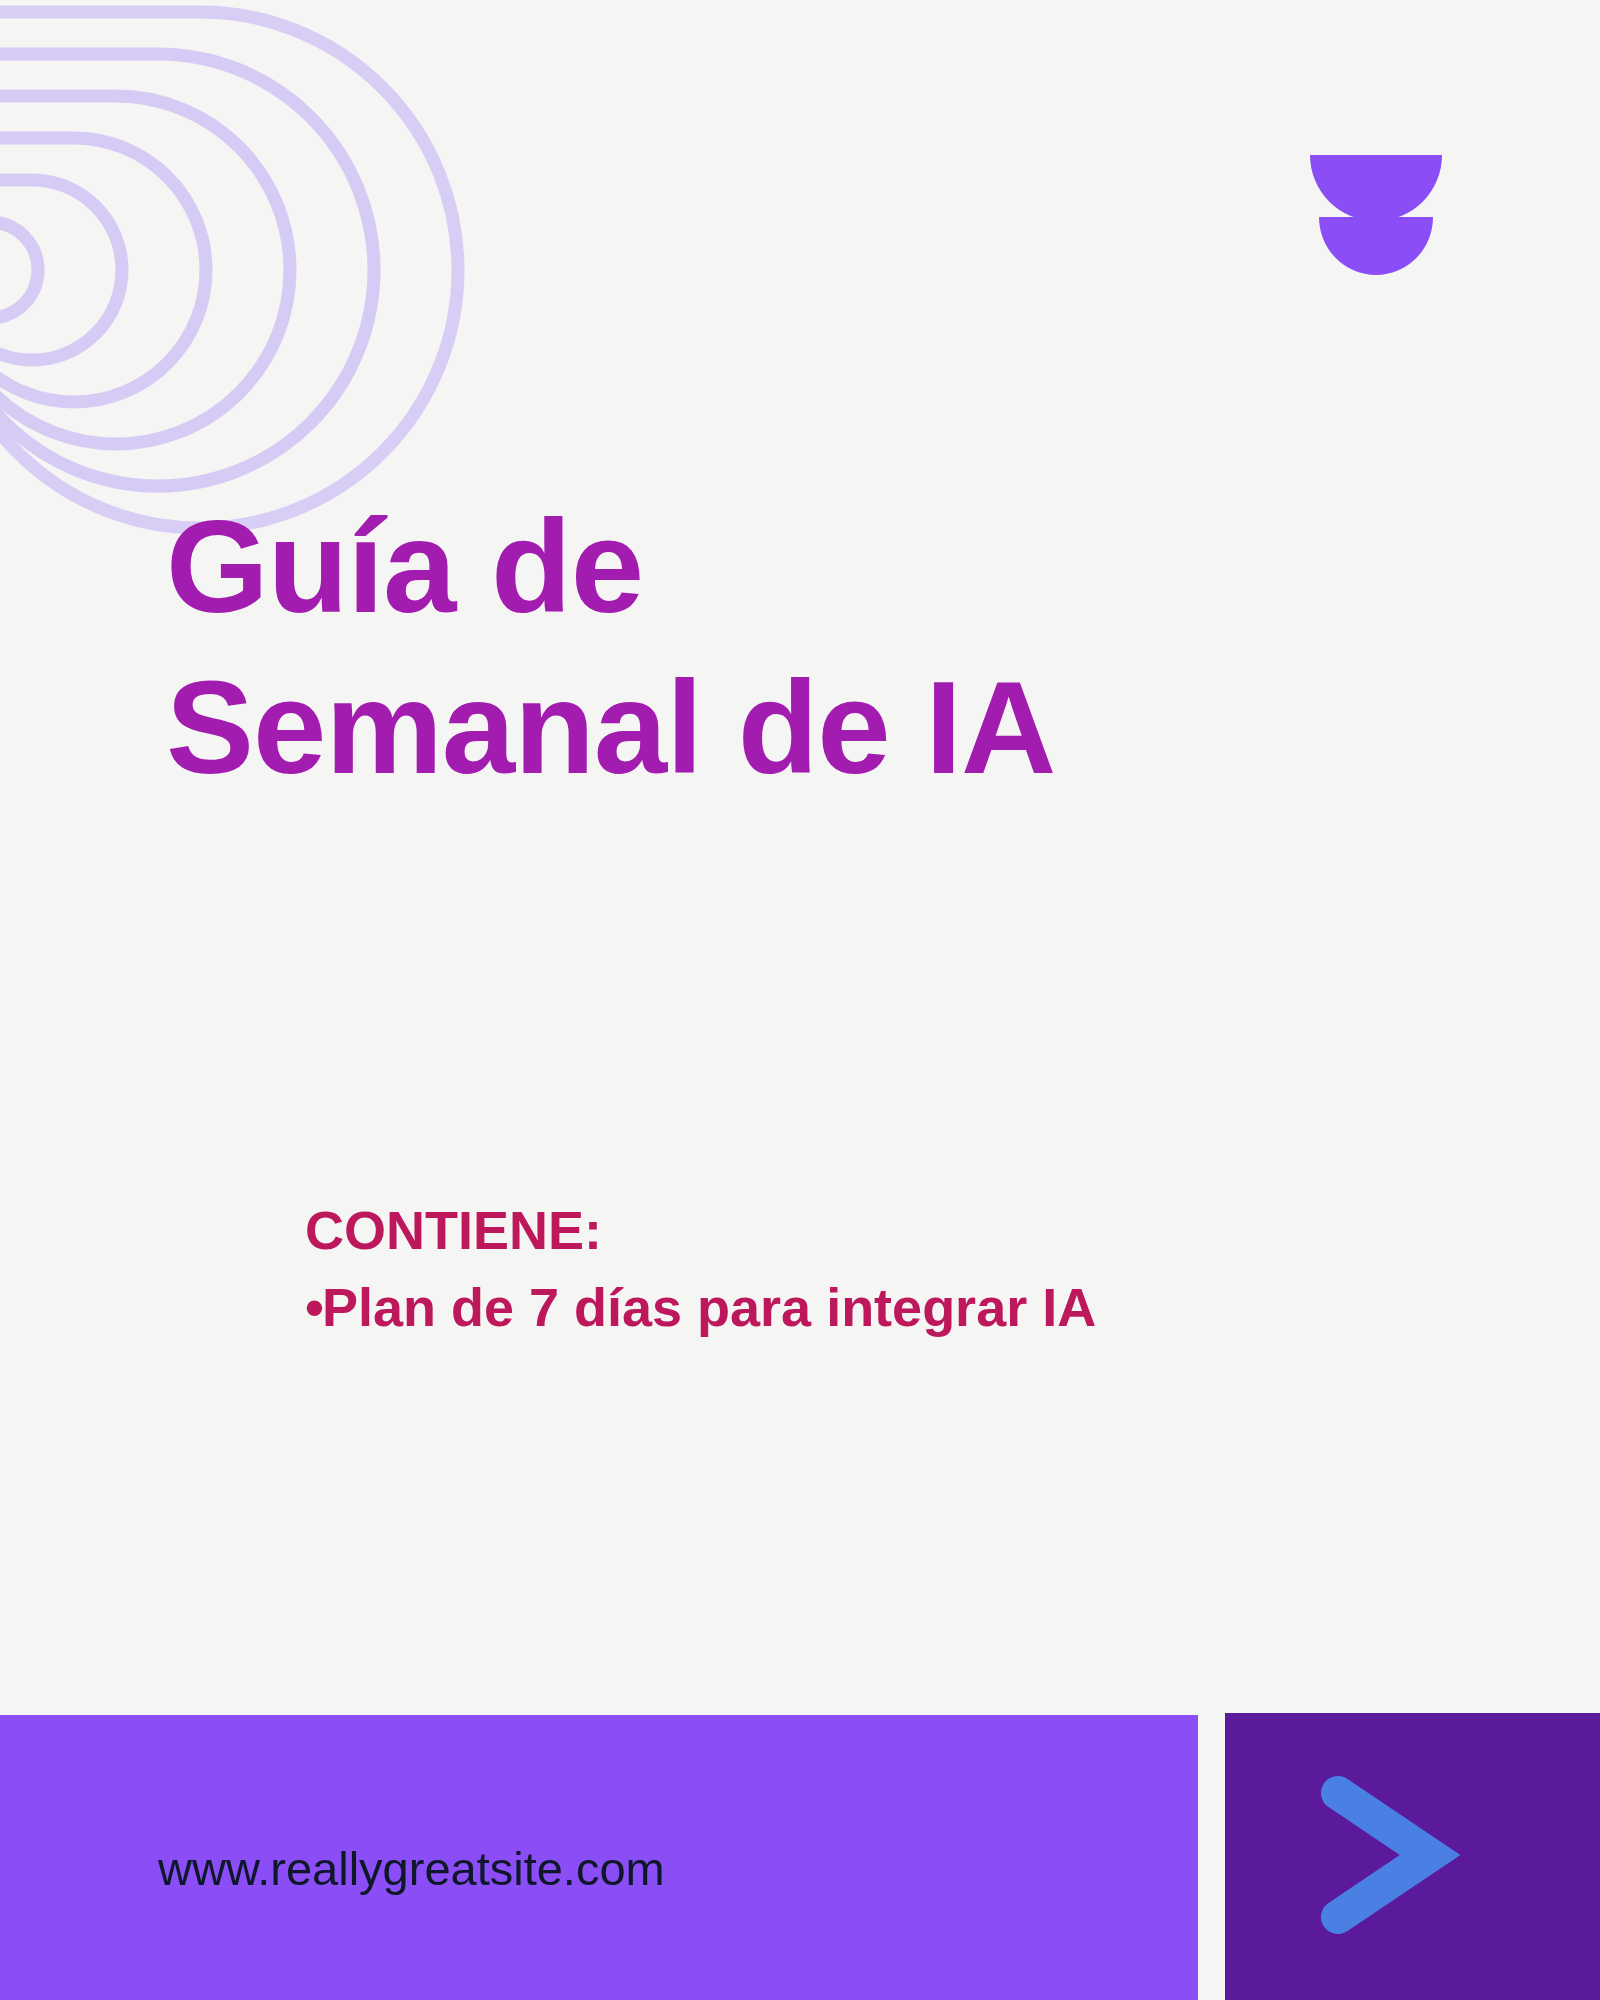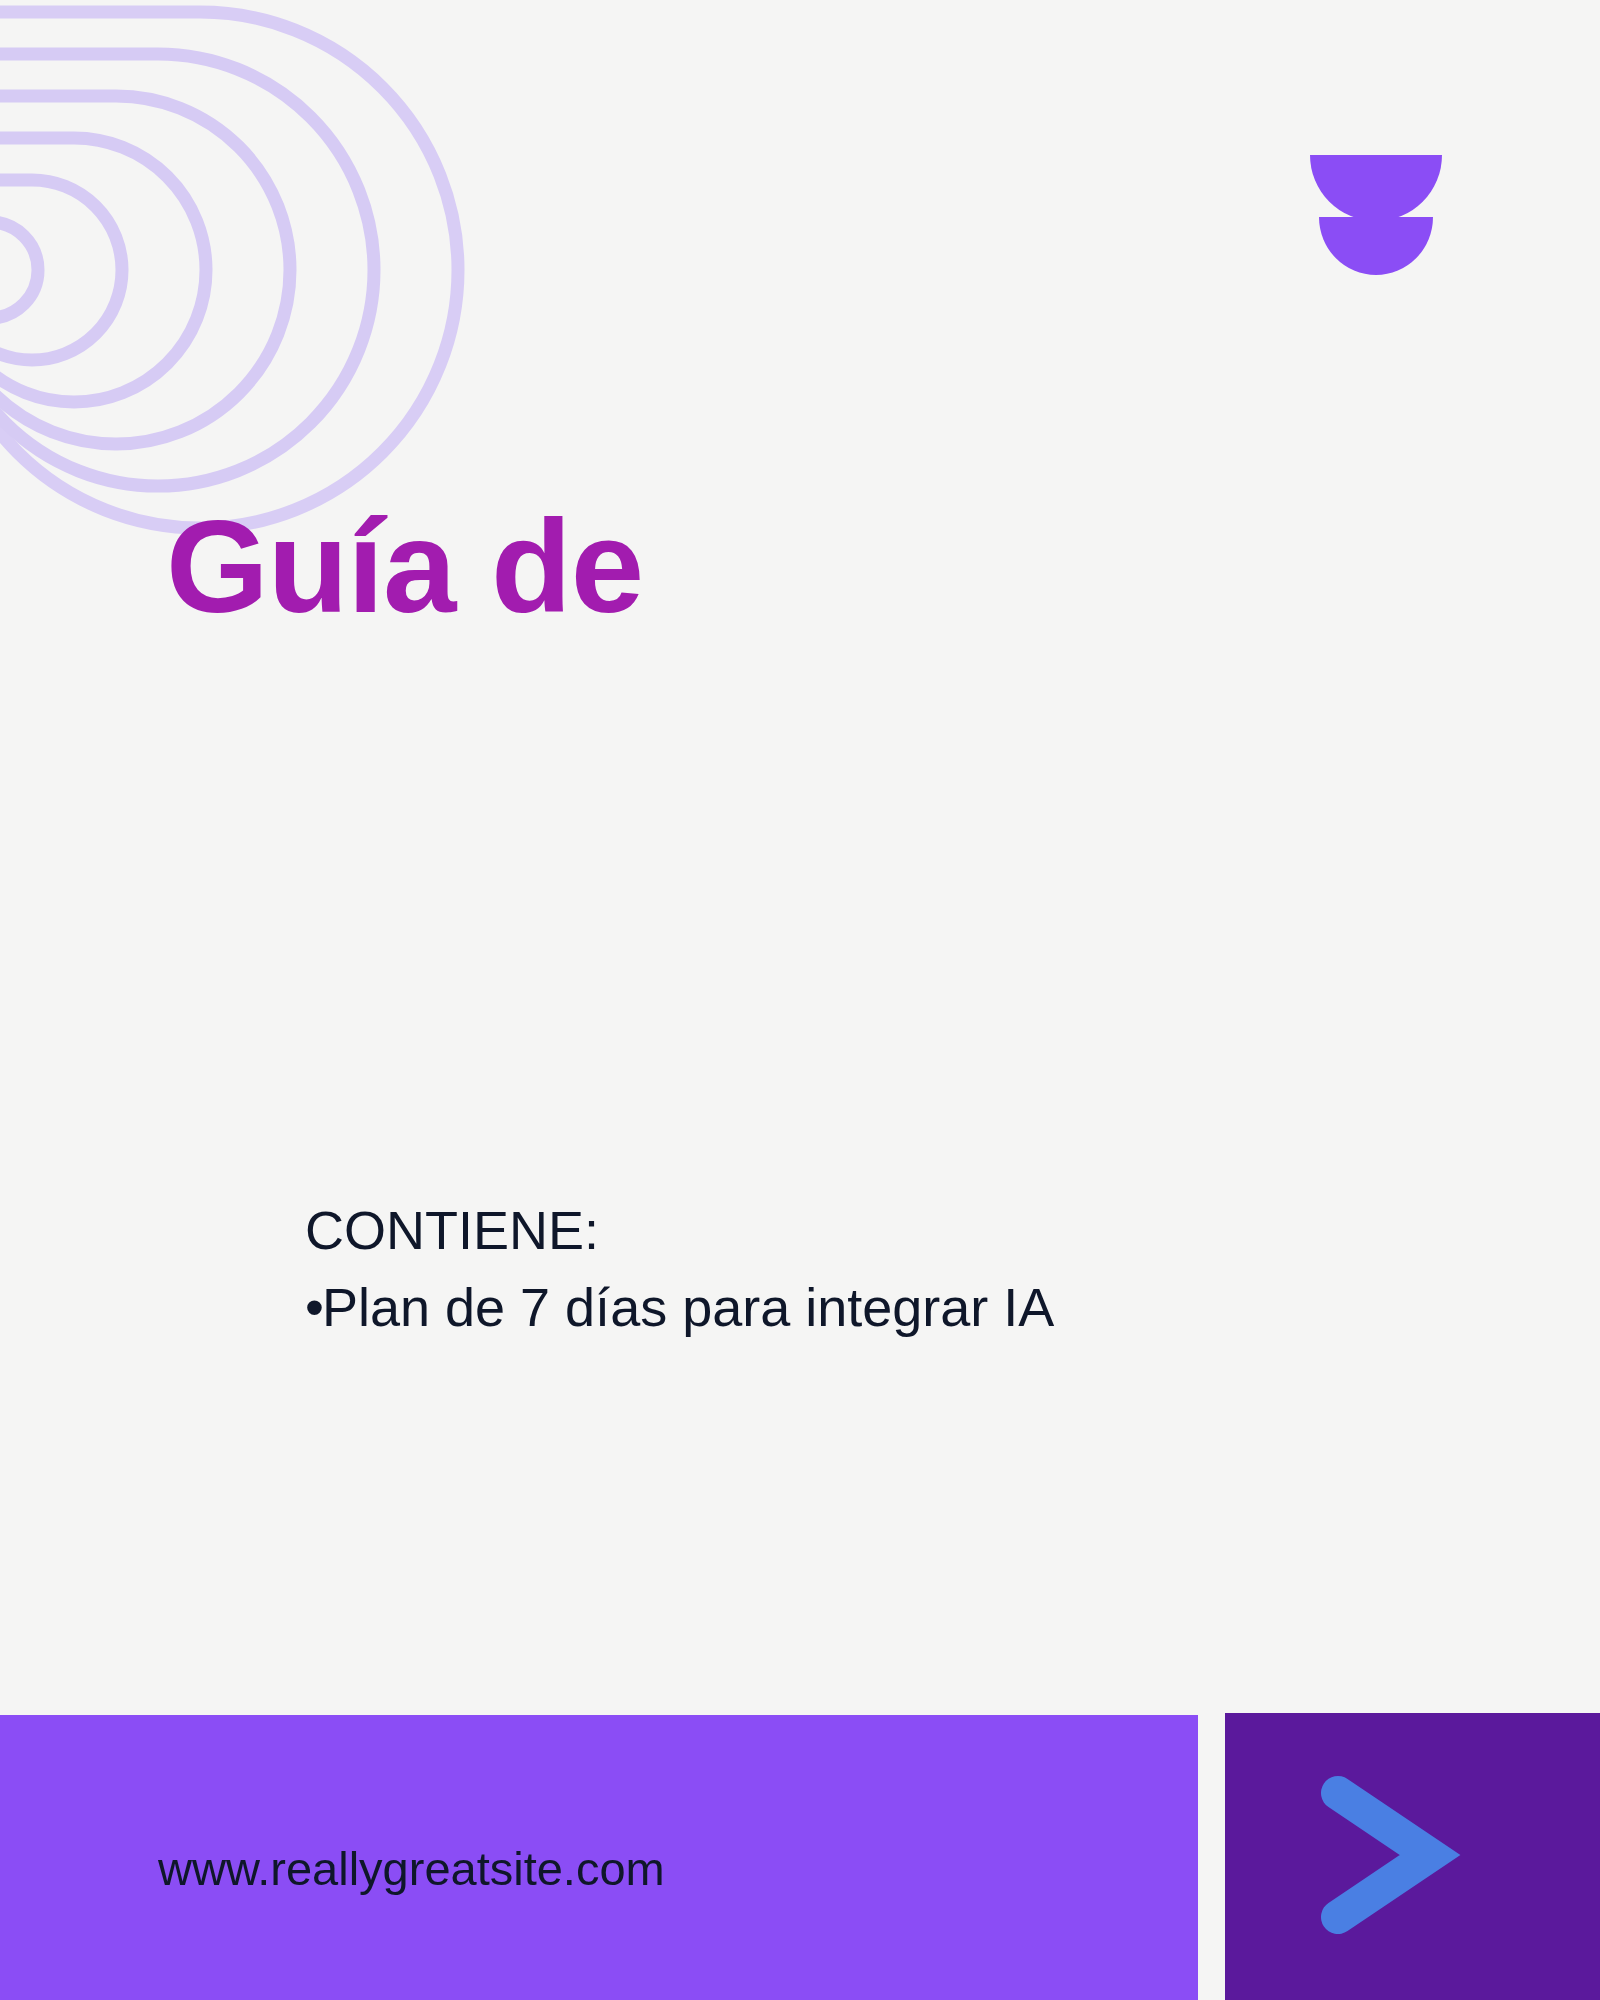--- a/index.html
+++ b/index.html
@@ -61,23 +61,23 @@
     letter-spacing:-1px;
   }
   #headline .hl-line { display:block; white-space:nowrap; }
 
   
   #contents {
     position:absolute;
     left:305px;
     top:1192px;
     width:1100px;
-    color:#0f172a;
+    color:#be185d;
     font-size:54px;
-    font-weight:400;
+    font-weight:700;
     line-height:1.42;
   }
   #contents .c-label { display:block; }
   #contents ul { list-style:none; }
   #contents li { display:block; white-space:nowrap; }
   #contents li .bullet { letter-spacing:-2px; }
 
   
   #footer-url-panel {
     position:absolute;
@@ -136,20 +136,21 @@
   </svg>
 </div>
 
 <div id="logo-mark">
   <div class="bowl bowl-top"></div>
   <div class="bowl bowl-bottom"></div>
 </div>
 
 <h1 id="headline">
   <span class="hl-line">Guía de</span>
+  <span class="hl-line">Semanal de IA</span>
 </h1>
 
 <div id="contents">
   <span class="c-label">CONTIENE:</span>
   <ul>
     <li><span class="bullet">•</span><span>Plan de 7 días para integrar IA</span></li>
   </ul>
 </div>
 
 <div id="footer-url-panel"></div>

